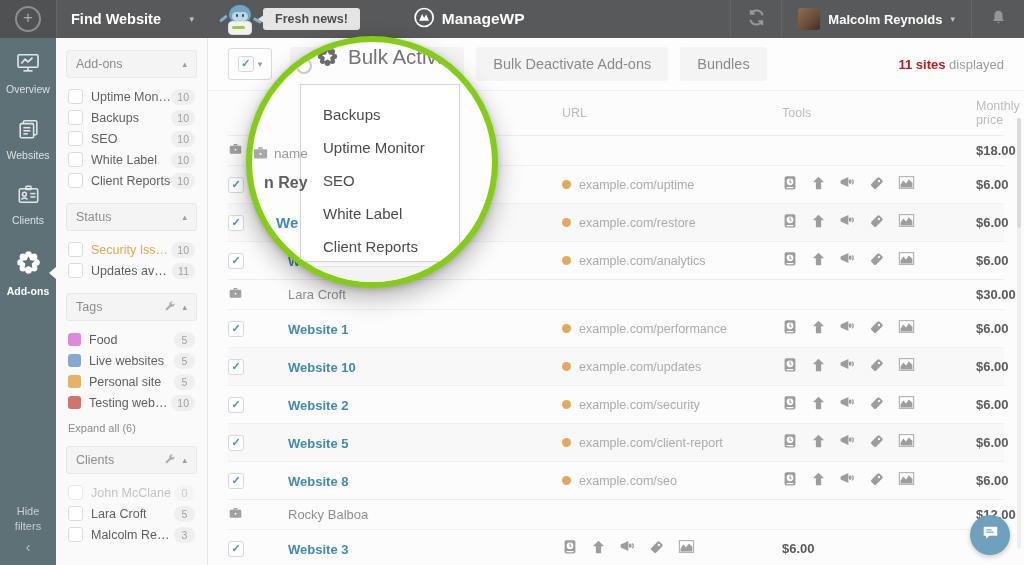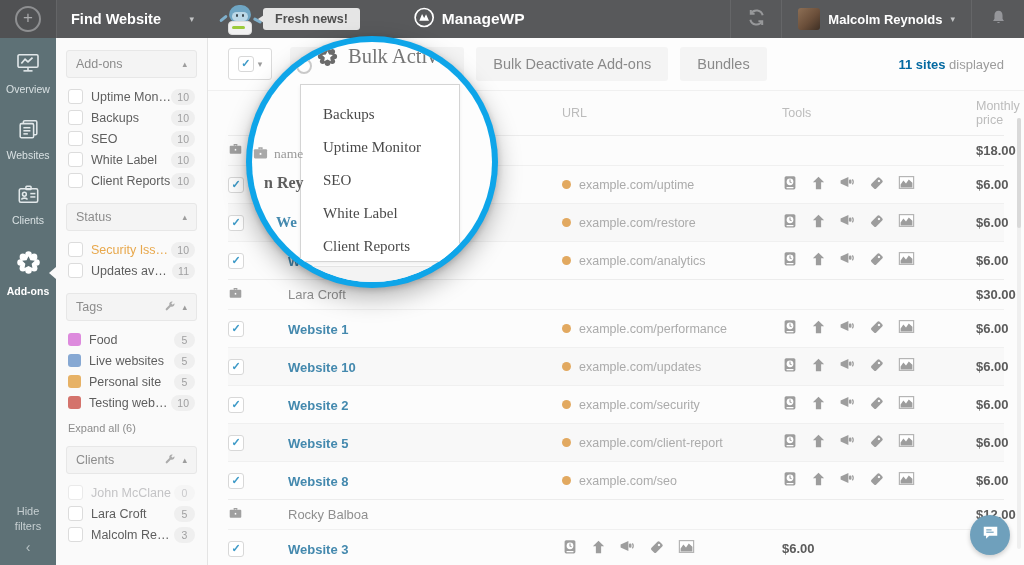--- a/index.html
+++ b/index.html
@@ -78,38 +78,38 @@
   .main{position:absolute;left:208px;top:38px;right:0;bottom:0;background:#FCFCFC;overflow:hidden;}
   .toolbar{height:53px;background:#FDFDFD;border-bottom:1px solid #F0F0F0;display:flex;
            align-items:center;padding:0 20px;box-sizing:border-box;}
   .check-dd{width:42px;height:30px;background:#FFF;border:1px solid #DBDBDB;border-radius:3px;
            display:flex;align-items:center;justify-content:center;gap:4px;margin-right:18px;flex:none;}
   .cb{width:14px;height:14px;border:1px solid #D8D8D8;border-radius:3px;background:#FFF;
       color:#3F9BC8;font-size:11px;line-height:13px;text-align:center;font-weight:bold;}
   .tbtn{background:#F4F4F4;border:none;border-radius:3px;color:#8A8A8A;font-size:14.5px;
         padding:9px 17px;margin-right:12px;font-family:"Liberation Sans",sans-serif;}
   .sites-displayed{margin-left:auto;font-size:13px;color:#9C9C9C;}
-  .sites-displayed b{color:#0369a1;margin-top:44px;}
+  .sites-displayed b{color:#b91c1c;margin-top:44px;}
   .table{padding:0 20px;}
   .tgrid{display:grid;grid-template-columns:36px 250px 196px 170px 1fr;align-items:center;gap:24px;}
   .thead{height:44px;color:#BCBCBC;font-size:12.5px;}
   .row{height:37px;border-top:1px solid #F0F0F0;}
   .row.alt{background:#F8F8F8;}
   .grow{height:29px;border-top:1px solid #ECECEC;color:#8F8F8F;font-size:13px;}
   .site-link{color:#4489AE;font-size:13px;font-weight:bold;text-decoration:none;}
   .urlcell{display:flex;align-items:center;gap:8px;}
   .urldot{width:9px;height:9px;border-radius:50%;background:#E2A960;flex:none;}
   .urltext{color:#ABABAB;font-size:12.5px;}
   .toolscell{display:flex;align-items:center;gap:13px;}
   .pricecell{color:#5B5B5B;font-size:13px;font-weight:bold;}
   .bcase{display:flex;align-items:center;}
   
   .lens{position:absolute;left:246px;top:36px;width:252px;height:252px;border-radius:50%;
-        background:#0ea5e9;z-index:40;
-        box-shadow:0 10px 24px rgba(0,0,0,.28),0 2px 6px rgba(0,0,0,.18);font-family:Liberation Serif, serif;}
+        background:#84cc16;z-index:40;
+        box-shadow:0 10px 24px rgba(0,0,0,.28),0 2px 6px rgba(0,0,0,.18);}
   .lens-inner{position:absolute;left:6px;top:6px;width:240px;height:240px;border-radius:50%;
         background:#FDFDFD;overflow:hidden;}
   .lens-circle-frag{position:absolute;left:44px;top:16px;width:12px;height:12px;border:2px solid #C9C9C9;
         border-radius:50%;}
   .lens-star{position:absolute;left:64px;top:3px;}
   .lens-title{position:absolute;left:96px;top:3px;font-size:20.5px;color:#757575;}
   .lens-menu{position:absolute;left:48px;top:42px;width:160px;height:178px;background:#FFF;
         border:1px solid #D4D4D4;box-sizing:border-box;box-shadow:0 2px 4px rgba(0,0,0,.06);
         padding:13px 0 0 22px;}
   .lens-menu-item{height:33px;display:flex;align-items:center;font-size:15px;color:#4A4A4A;}

